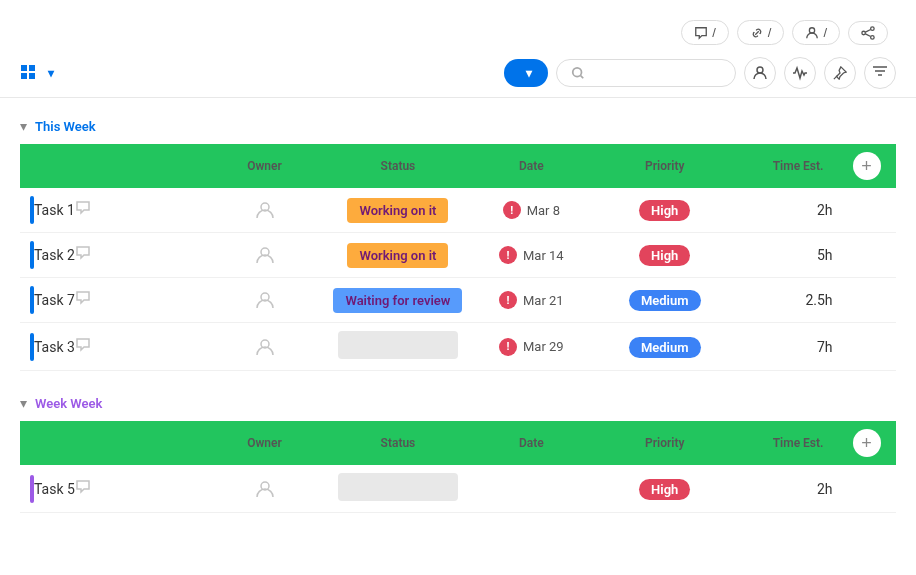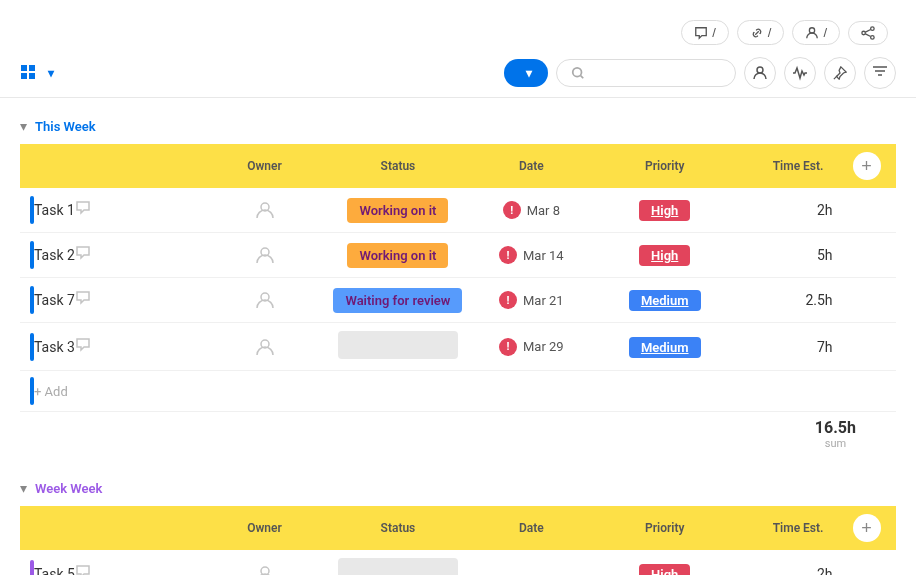--- a/index.html
+++ b/index.html
@@ -32,21 +32,21 @@
     
     .group { margin-bottom: 24px; }
     .group-header { display: flex; align-items: center; gap: 8px; margin-bottom: 10px; }
     .group-toggle { color: #888; cursor: pointer; font-size: 14px; }
     .group-title { font-size: 13px; font-weight: 600; }
     .group-title.this-week { color: #0073ea; }
     .group-title.next-week { color: #9c5ae6; }
 
     
     .task-table { width: 100%; border-collapse: collapse; }
-    .task-table thead tr { background: #fde047; }
+    .task-table thead tr { background: #22c55e; }
     .task-table th { padding: 8px 10px; font-size: 12px; font-weight: 600; color: #555; text-align: center; }
     .task-table th.task-name-col { text-align: left; }
     .col-name { width: 180px; }
     .col-owner { width: 80px; }
     .col-status { width: 160px; }
     .col-date { width: 80px; }
     .col-priority { width: 160px; }
     .col-time { width: 80px; }
     .col-add { width: 40px; }
 
@@ -59,21 +59,21 @@
     .task-name-text { font-size: 14px; color: #333; }
     .comment-icon { color: #c4c4c4; font-size: 16px; cursor: pointer; }
     .owner-icon { color: #c4c4c4; font-size: 20px; display: flex; justify-content: center; }
 
     
     .status-badge { border-radius: 4px; padding: 5px 12px; font-size: 13px; font-weight: 600; color: #701a75; text-align: center; cursor: pointer; }
     .status-orange { background: #fdab3d; }
     .status-blue { background: #579bfc; }
 
     
-    .priority-badge { border-radius: 4px; padding: 3px 12px; font-size: 13px; font-weight: 600; color: #fff; text-align: center; cursor: pointer; text-decoration: underline; }
+    .priority-badge { border-radius: 12px; padding: 3px 12px; font-size: 13px; font-weight: 600; color: #fff; text-align: center; cursor: pointer; }
     .priority-high { background: #e2445c; }
     .priority-medium { background: #3b82f6; }
 
     
     .date-cell { font-size: 13px; color: #555; text-align: center; display: flex; align-items: center; gap: 6px; justify-content: center; }
     .date-exclaim { background: #e2445c; color: #fff; border-radius: 50%; width: 18px; height: 18px; font-size: 11px; font-weight: 700; display: flex; align-items: center; justify-content: center; flex-shrink: 0; }
 
     
     .time-cell { font-size: 14px; color: #333; text-align: right; }
 
@@ -321,36 +321,22 @@
               <td>
                 <div class="date-cell">
                   <span class="date-exclaim">!</span>
                   <span>Mar 29</span>
                 </div>
               </td>
               <td style="text-align: center;"><span class="priority-badge priority-medium">Medium</span></td>
               <td class="time-cell">7h</td>
               <td></td>
             </tr>
-            <tr class="add-row">
-              <td colspan="7">
-                <div class="task-name-cell">
-                  <div class="group-color-bar bar-blue"></div>
-                  <span>+ Add</span>
-                </div>
-              </td>
-            </tr>
           </tbody>
         </table>
-        <div class="sum-row">
-    <div class="sum-box">
-      <div class="sum-value">16.5h</div>
-      <div class="sum-label">sum</div>
-    </div>
-  </div>
       </div>
       <div class="group">
         <div class="group-header">
     <span class="group-toggle">▾</span>
     <span class="group-title next-week">Week Week</span>
   </div>
         <table class="task-table">
           <thead>
             <tr>
               <th class="col-name task-name-col"></th>

